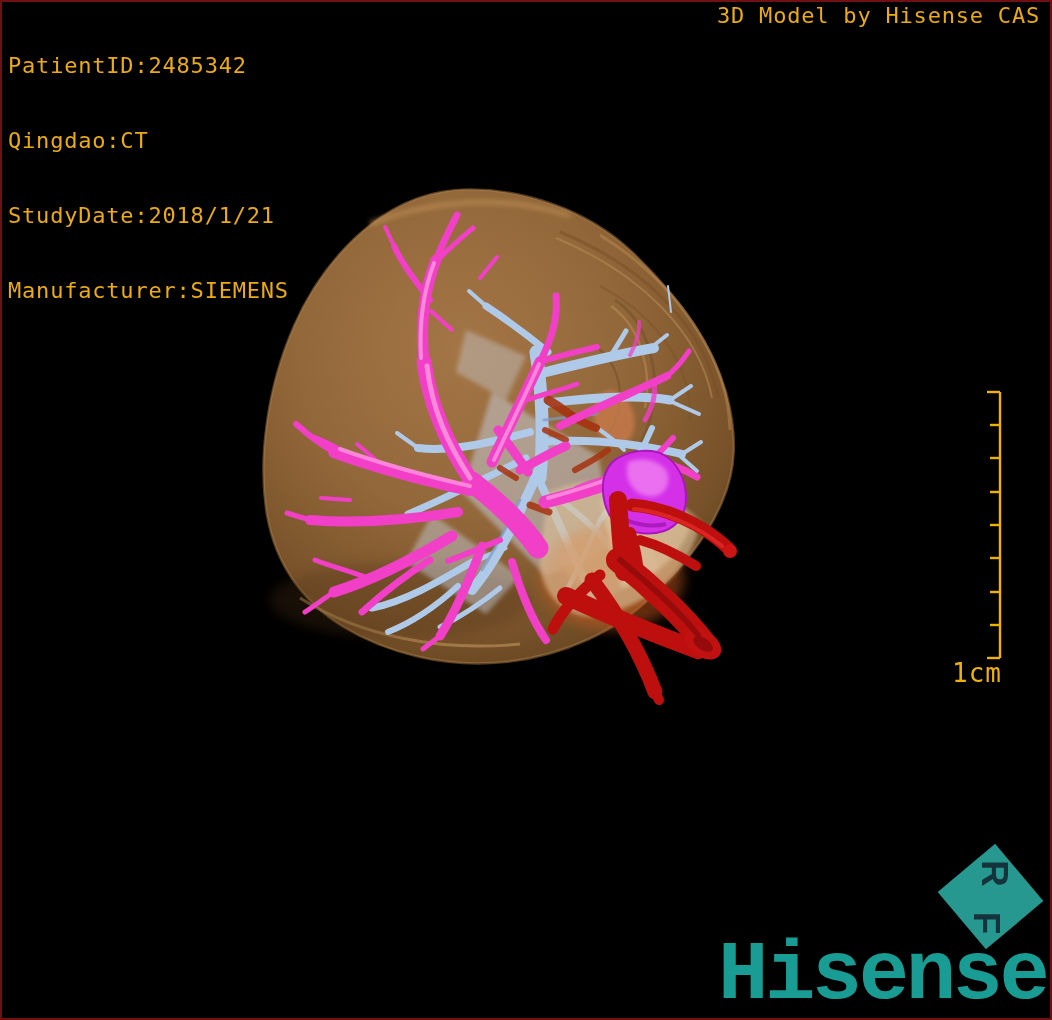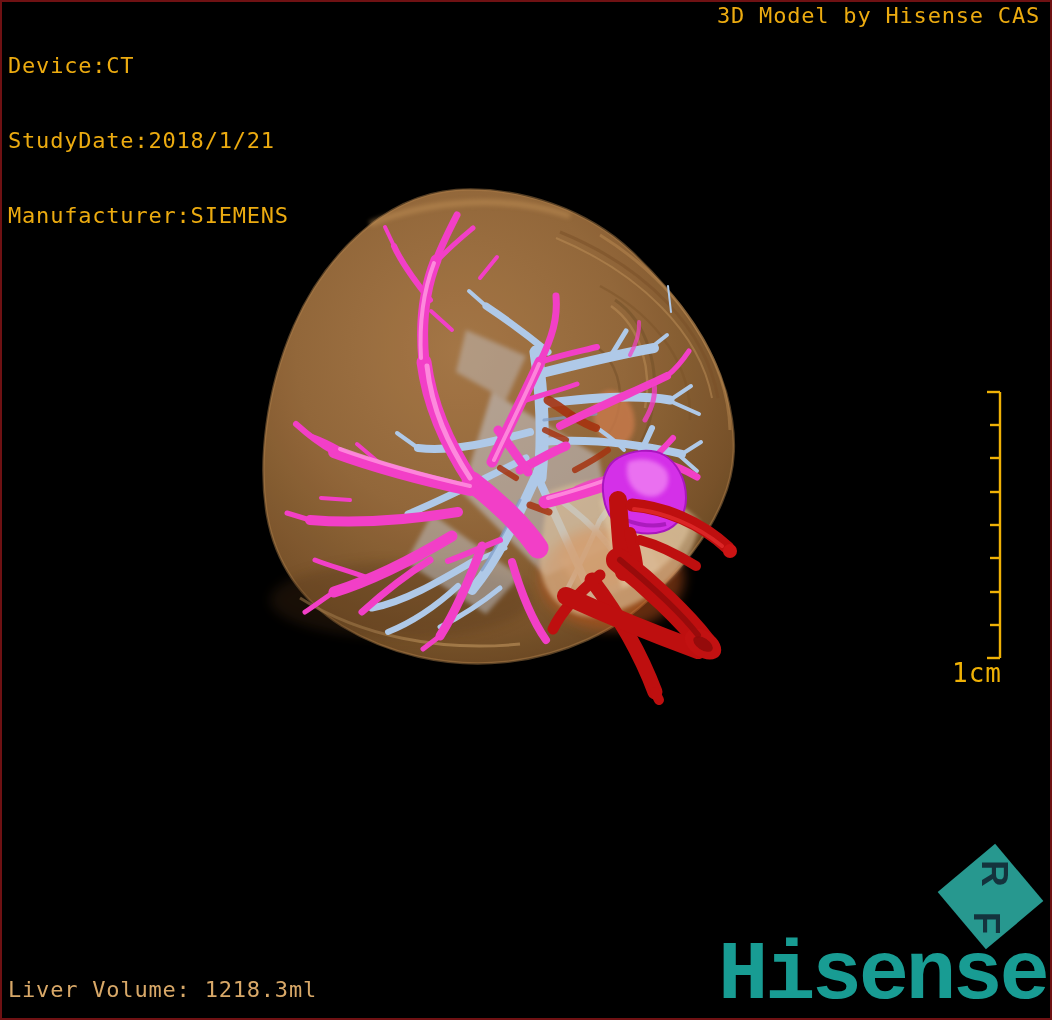--- a/index.html
+++ b/index.html
@@ -209,21 +209,22 @@
       <path class="vr" d="M566,596 C610,616 660,636 698,650" stroke-width="18"></path>
       <path class="vr" d="M640,540 C662,546 680,556 696,566" stroke-width="10"></path>
       <ellipse cx="703" cy="644" rx="20" ry="13" transform="rotate(33 703 644)" fill="#C21111"></ellipse>
       <ellipse cx="703" cy="644" rx="11" ry="6" transform="rotate(33 703 644)" fill="#950B0B"></ellipse>
       <path d="M620,560 C648,583 680,612 698,635" fill="none" stroke="#8F0A0A" stroke-width="6" opacity="0.8" stroke-linecap="round"></path>
       <path d="M634,509 C664,512 696,525 722,546" fill="none" stroke="#E22A2A" stroke-width="4" opacity="0.8" stroke-linecap="round"></path>
     </g>
   </svg>
 
   <div class="info">
-    <div>Device:CT</div>
+    <div>PatientID:2485342</div>
+    <div>Qingdao:CT</div>
     <div>StudyDate:2018/1/21</div>
     <div>Manufacturer:SIEMENS</div>
   </div>
 
   <div class="watermark">3D Model by Hisense CAS</div>
 
   <svg class="scalebar" width="50" height="282">
     <g stroke="#EFB106" stroke-width="2.4">
       <line x1="40" y1="8" x2="40" y2="274"></line>
       <line x1="40" y1="8" x2="27" y2="8"></line>
@@ -232,21 +233,20 @@
       <line x1="40" y1="108" x2="30" y2="108"></line>
       <line x1="40" y1="141" x2="30" y2="141"></line>
       <line x1="40" y1="174" x2="30" y2="174"></line>
       <line x1="40" y1="208" x2="30" y2="208"></line>
       <line x1="40" y1="241" x2="30" y2="241"></line>
       <line x1="40" y1="274" x2="27" y2="274"></line>
     </g>
   </svg>
   <div class="scalelabel">1cm</div>
 
-  <div class="volume">Liver Volume: 1218.3ml</div>
 
   <div class="rf">
     <div class="rf-d">
       <span class="rf-r">R</span>
       <span class="rf-f">F</span>
     </div>
   </div>
 
   <div class="brand">Hisense</div>
 

